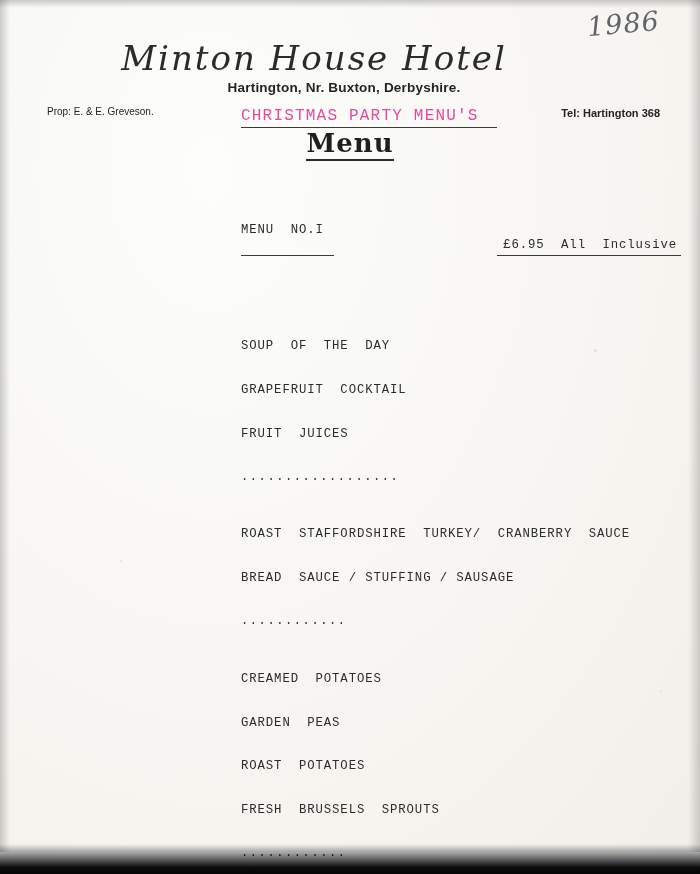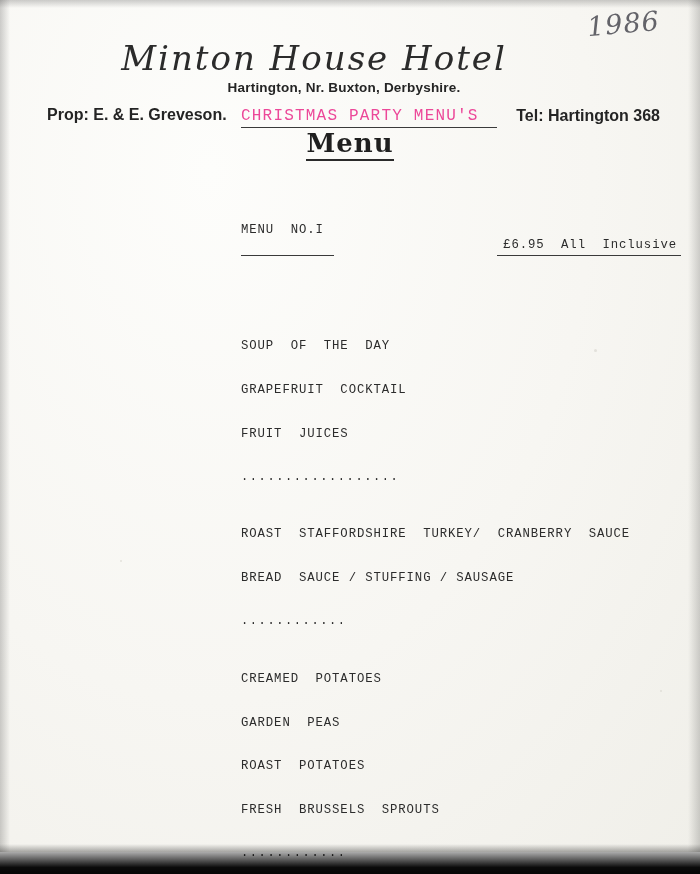--- a/index.html
+++ b/index.html
@@ -100,29 +100,29 @@
     font-family: "Liberation Sans", sans-serif;
     font-size: 13.5px;
     font-weight: bold;
     color: #242424;
     letter-spacing: 0.2px;
   }
   .prop {
     position: absolute;
     left: 47px;
     top: 106px;
-    font-size: 16px;
-    font-weight: bold;
+    font-size: 10px;
+    font-weight: normal;
     color: #242424;
   }
   .tel {
     position: absolute;
     right: 40px;
     top: 107px;
-    font-size: 16px;
+    font-size: 11px;
     font-weight: bold;
     color: #242424;
   }
   .xmas-header {
     position: absolute;
     left: 241px;
     top: 107px;
     font-family: "Liberation Mono", monospace;
     font-size: 16px;
     letter-spacing: 1.2px;

